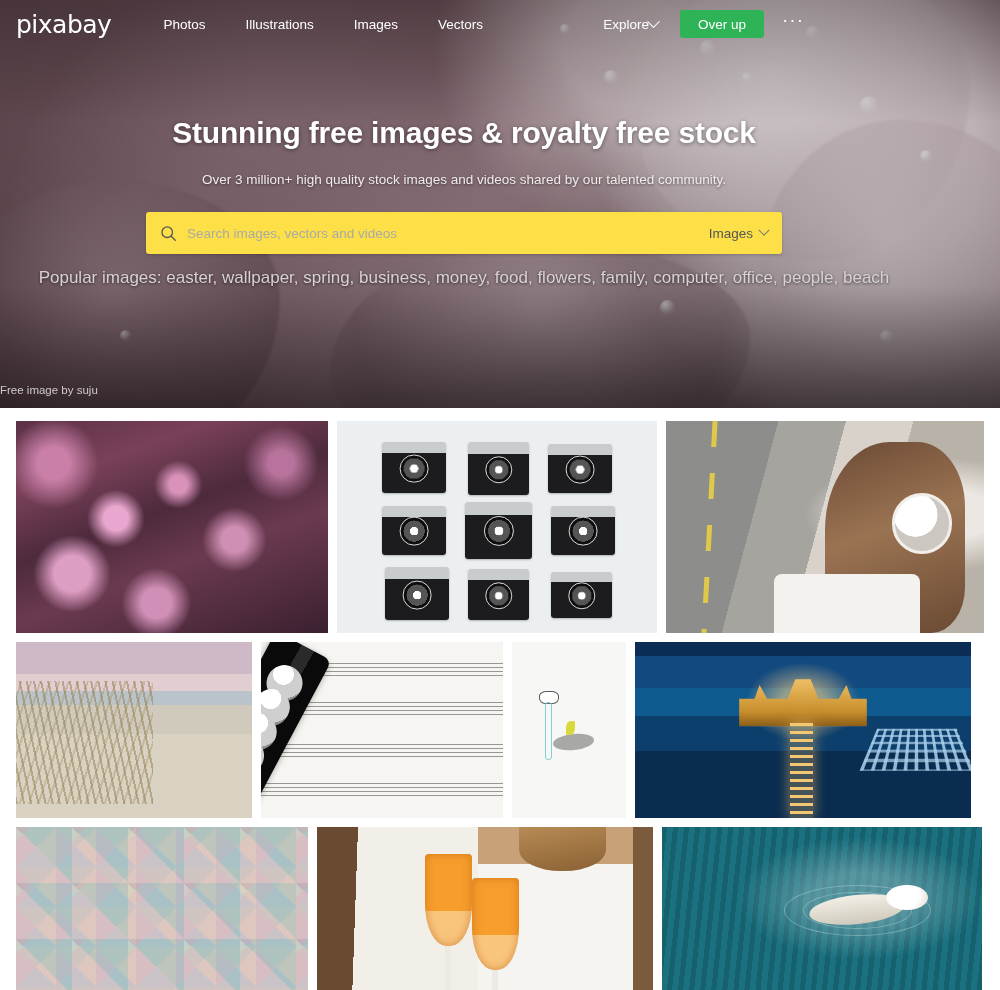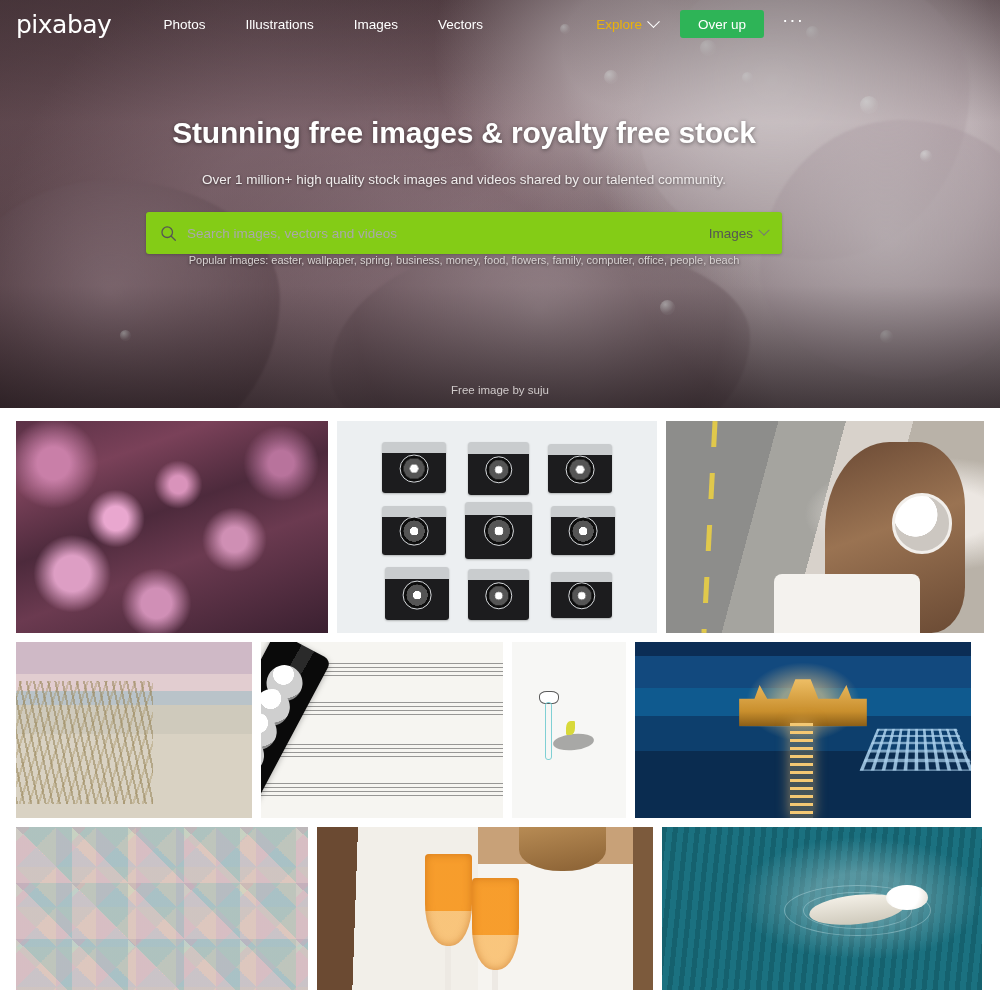--- a/index.html
+++ b/index.html
@@ -68,22 +68,22 @@
     font-size: 13.5px;
     padding: 6px 14px;
     cursor: pointer;
     white-space: nowrap;
   }
   .header-right {
     margin-left: auto;
     display: flex; align-items: center; gap: 0px;
   }
   .explore {
-    color: #eab308; font-size: 13.5px;
-    display: flex; align-items: center; gap: 7px;
+    color: #ffffff; font-size: 13.5px;
+    display: flex; align-items: center; 
     padding: 6px 10px; cursor: pointer;
     margin-right: 12px;
     justify-content: flex-end;
   }
   .chev {
     display: inline-block;
     width: 9px; height: 9px;
     border-right: 1.6px solid #ffffff;
     border-bottom: 1.6px solid #ffffff;
     transform: rotate(45deg) translate(-2px,-2px);
@@ -120,21 +120,21 @@
   }
   .hero-sub {
     margin-top: 22px;
     font-size: 13.5px;
     color: #f0ecec;
     text-shadow: 0 1px 3px rgba(0,0,0,0.5);
   }
   .search-wrap {
     margin: 25px auto 0;
     width: 636px; height: 42px;
-    background: #84cc16;
+    background: #fde047;
     border-radius: 3px;
     display: flex; align-items: center;
     padding: 0 14px;
     box-shadow: 0 1px 3px rgba(0,0,0,0.2);
   }
   .search-icon { flex: 0 0 auto; margin-right: 10px; display:flex; }
   .search-input {
     flex: 1 1 auto;
     border: none; outline: none;
     font-size: 13.5px;
@@ -150,29 +150,30 @@
     white-space: nowrap;
   }
   .chev-dark {
     display: inline-block;
     width: 8px; height: 8px;
     border-right: 1.4px solid #777;
     border-bottom: 1.4px solid #777;
     transform: rotate(45deg) translate(-2px,-2px);
   }
   .popular {
-    font-size: 11px;
+    margin-top: 14px;
+    font-size: 17px;
     color: #d8d2d2;
     text-shadow: 0 1px 3px rgba(0,0,0,0.6);
   }
   .popular a { color: #d8d2d2; text-decoration: none; cursor: pointer; }
   .credit {
     position: absolute;
     bottom: 12px; left: 0; width: 1000px;
-    text-align: center;
+    text-align: left;
     font-size: 11.5px;
     color: #cfc9c9;
     z-index: 15;
   }
 
   
   .grid { padding: 13px 16px 0 16px; }
   .grid-row { display: flex; gap: 9px; margin-bottom: 9px; }
   .tile { overflow: hidden; position: relative; cursor: pointer; background:#eee; }
 
@@ -398,21 +399,21 @@
         <span>Explore</span>
         <span class="chev"></span>
       </div>
       <button class="signup">Over up</button>
       <div class="dots">···</div>
     </div>
   </div>
 
   <div class="hero-content">
     <div class="hero-title">Stunning free images &amp; royalty free stock</div>
-    <div class="hero-sub">Over 1 million+ high quality stock images and videos shared by our talented community.</div>
+    <div class="hero-sub">Over 3 million+ high quality stock images and videos shared by our talented community.</div>
 
     <div class="search-wrap">
       <span class="search-icon">
         <svg width="17" height="17" viewBox="0 0 20 20">
           <circle cx="8.5" cy="8.5" r="6.2" fill="none" stroke="#555" stroke-width="1.5"></circle>
           <line x1="13.2" y1="13.2" x2="18" y2="18" stroke="#555" stroke-width="1.5" stroke-linecap="round"></line>
         </svg>
       </span>
       <input class="search-input" type="text" placeholder="Search images, vectors and videos" style="">
       <div class="search-type">

